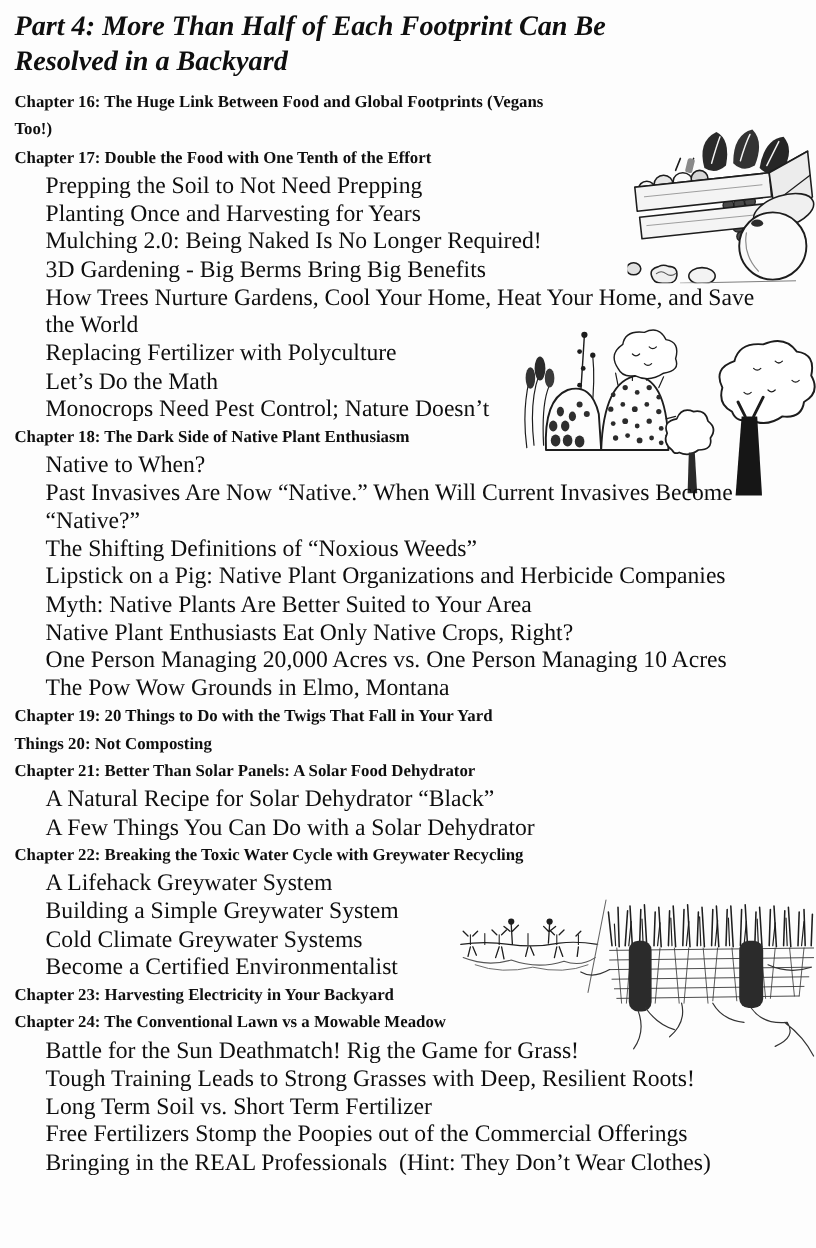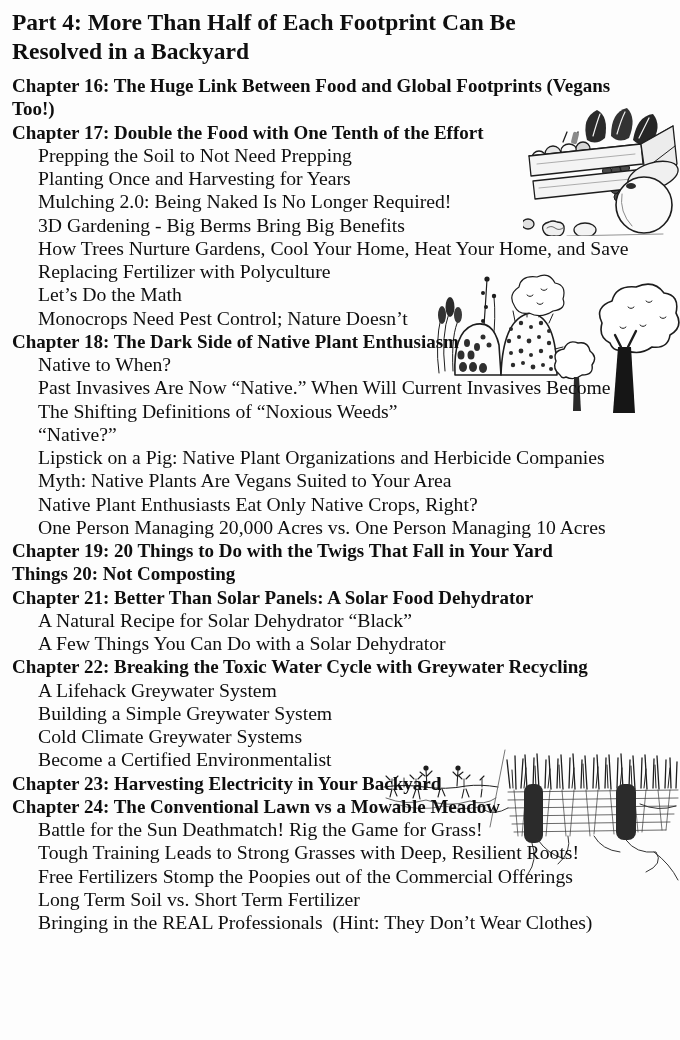--- a/index.html
+++ b/index.html
@@ -5,24 +5,24 @@
   * { margin:0; padding:0; box-sizing:border-box; }
   html,body { background:#ffffff; }
   .page {
     width:680px; height:1040px; position:relative; overflow:hidden;
     background:#fdfdfd;
     font-family:"Liberation Serif","DejaVu Serif",serif;
     color:#0f0f0f;
   }
   .text-col { position:relative; z-index:2; padding:8px 4px 0 12px; }
   .part-title { font-size:23.5px; font-weight:700; line-height:29px; }
-  .part-title .pline { display:block; white-space:pre; }
+  .part-title .pline { display:block; white-space:pre;font-style:italic; }
   .toc { margin-top:8px; }
   .line { font-size:19.7px; line-height:23.25px; white-space:pre; }
-  .line.chapter { font-weight:700; font-size:19px; }
+  .line.chapter { font-weight:700; font-size:14px; }
   .line.sub { padding-left:26px; }
   .illus { position:absolute; z-index:1; }
   .illus-crate  { left:523px; top:106px; width:157px; height:130px; }
   .illus-garden { left:435px; top:273px; width:245px; height:142px; }
   .illus-roots  { left:378px; top:748px; width:302px; height:140px; }
 </style>
 </head>
 <body>
 
 <div class="page">
@@ -162,45 +162,47 @@
     </h1>
     <div class="toc" id="toc">
         <div class="line chapter">Chapter 16: The Huge Link Between Food and Global Footprints (Vegans</div>
         <div class="line chapter cont">Too!)</div>
         <div class="line chapter">Chapter 17: Double the Food with One Tenth of the Effort</div>
         <div class="line sub">Prepping the Soil to Not Need Prepping</div>
         <div class="line sub">Planting Once and Harvesting for Years</div>
         <div class="line sub">Mulching 2.0: Being Naked Is No Longer Required!</div>
         <div class="line sub">3D Gardening - Big Berms Bring Big Benefits</div>
         <div class="line sub">How Trees Nurture Gardens, Cool Your Home, Heat Your Home, and Save</div>
+        <div class="line sub cont">the World</div>
         <div class="line sub">Replacing Fertilizer with Polyculture</div>
         <div class="line sub">Let’s Do the Math</div>
         <div class="line sub">Monocrops Need Pest Control; Nature Doesn’t</div>
         <div class="line chapter">Chapter 18: The Dark Side of Native Plant Enthusiasm</div>
         <div class="line sub">Native to When?</div>
         <div class="line sub">Past Invasives Are Now “Native.” When Will Current Invasives Become</div>
+        <div class="line sub cont">“Native?”</div>
         <div class="line sub">The Shifting Definitions of “Noxious Weeds”</div>
-        <div class="line sub cont">“Native?”</div>
         <div class="line sub">Lipstick on a Pig: Native Plant Organizations and Herbicide Companies</div>
-        <div class="line sub">Myth: Native Plants Are Vegans Suited to Your Area</div>
+        <div class="line sub">Myth: Native Plants Are Better Suited to Your Area</div>
         <div class="line sub">Native Plant Enthusiasts Eat Only Native Crops, Right?</div>
         <div class="line sub">One Person Managing 20,000 Acres vs. One Person Managing 10 Acres</div>
+        <div class="line sub">The Pow Wow Grounds in Elmo, Montana</div>
         <div class="line chapter">Chapter 19: 20 Things to Do with the Twigs That Fall in Your Yard</div>
         <div class="line chapter">Things 20: Not Composting</div>
         <div class="line chapter">Chapter 21: Better Than Solar Panels: A Solar Food Dehydrator</div>
         <div class="line sub">A Natural Recipe for Solar Dehydrator “Black”</div>
         <div class="line sub">A Few Things You Can Do with a Solar Dehydrator</div>
         <div class="line chapter">Chapter 22: Breaking the Toxic Water Cycle with Greywater Recycling</div>
         <div class="line sub">A Lifehack Greywater System</div>
         <div class="line sub">Building a Simple Greywater System</div>
         <div class="line sub">Cold Climate Greywater Systems</div>
         <div class="line sub">Become a Certified Environmentalist</div>
         <div class="line chapter">Chapter 23: Harvesting Electricity in Your Backyard</div>
         <div class="line chapter">Chapter 24: The Conventional Lawn vs a Mowable Meadow</div>
         <div class="line sub">Battle for the Sun Deathmatch! Rig the Game for Grass!</div>
         <div class="line sub">Tough Training Leads to Strong Grasses with Deep, Resilient Roots!</div>
+        <div class="line sub">Long Term Soil vs. Short Term Fertilizer</div>
         <div class="line sub">Free Fertilizers Stomp the Poopies out of the Commercial Offerings</div>
-        <div class="line sub">Long Term Soil vs. Short Term Fertilizer</div>
         <div class="line sub">Bringing in the REAL Professionals  (Hint: They Don’t Wear Clothes)</div>
       </div>
   </div>
 
 </div>
 
 </body></html>

